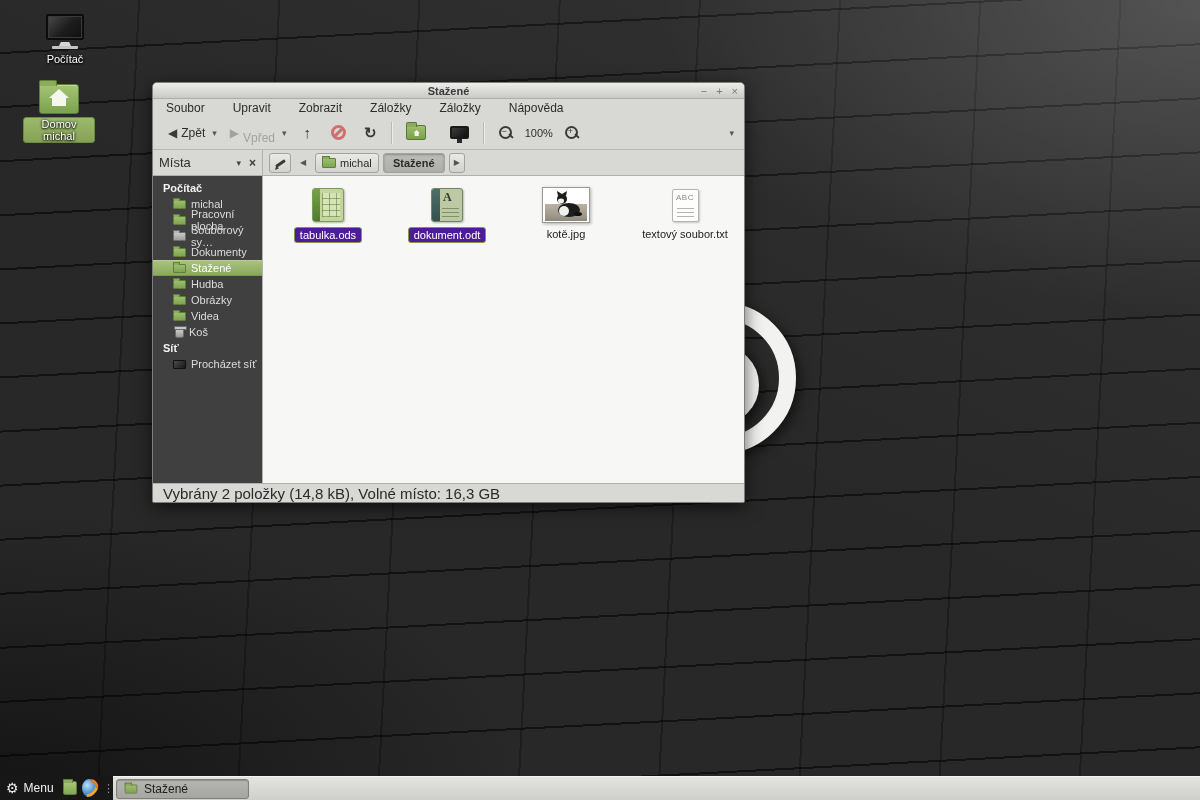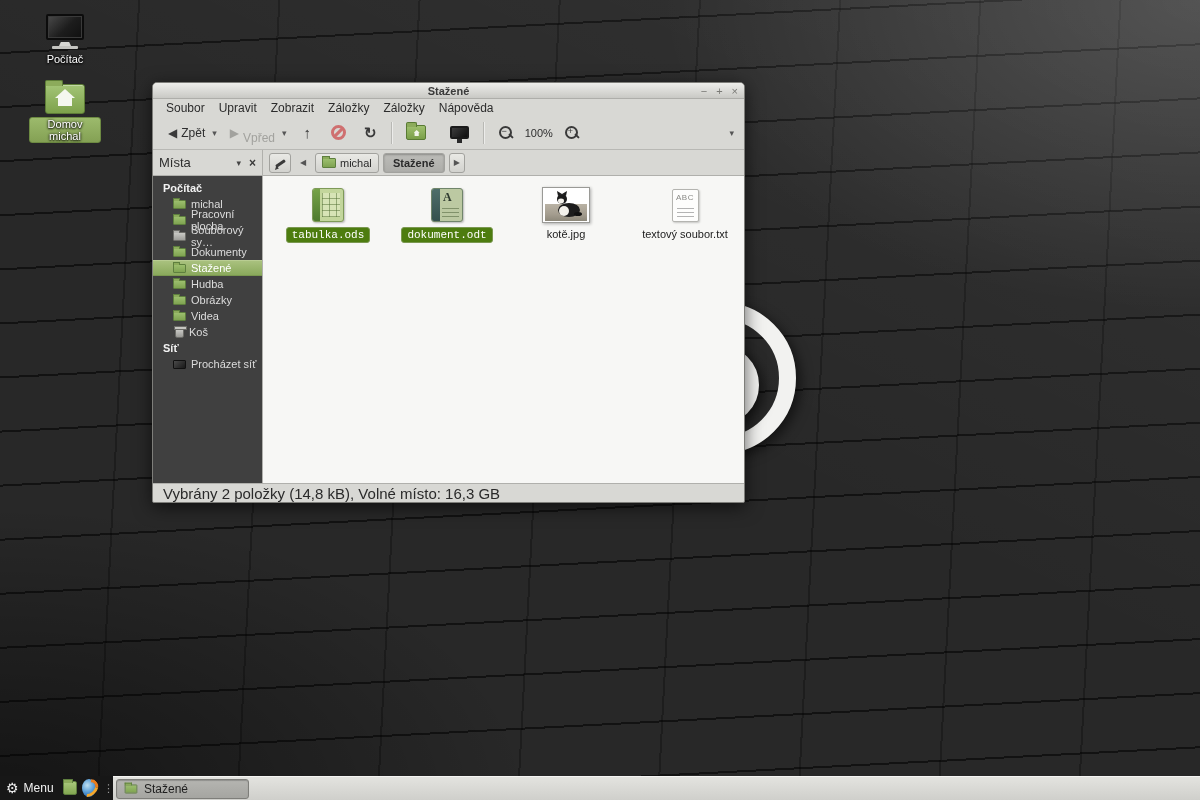--- a/index.html
+++ b/index.html
@@ -36,21 +36,21 @@
 
   
   .window { position:absolute; left:152px; top:82px; width:593px; height:421px; z-index:5;
     display:flex; flex-direction:column; border:1px solid #7e7e7a; border-radius:5px 5px 2px 2px;
     box-shadow:0 4px 18px rgba(0,0,0,0.6); background:#d8d8d4; }
   .titlebar { height:16px; flex:none; background:linear-gradient(#eaeae6,#cscsc); background:linear-gradient(#ececе8,#cccsc); background:linear-gradient(#ededE9,#cbcbc7); background:linear-gradient(#ededea,#c9c9c5); border-bottom:1px solid #aeaeaa; border-radius:4px 4px 0 0; position:relative; display:flex; align-items:center; justify-content:center; }
   .titlebar .wtitle { font-size:11px; color:#3a3a3a; font-weight:bold; }
   .win-controls { position:absolute; right:6px; top:0; height:16px; display:flex; align-items:center; gap:9px; }
   .win-controls span { font-size:11px; color:#7a7a76; cursor:default; line-height:14px; }
 
-  .menubar { height:17px; flex:none; background:#d8d8d4; display:flex; align-items:center; padding-left:6px; gap:0; }
+  .menubar { height:17px; flex:none; background:#d8d8d4; display:flex; align-items:center; padding-left:6px; gap:14px; }
   .menubar .mitem { font-size:12px; color:#2c2c2c; padding:0 7px; }
 
   .toolbar { height:34px; flex:none; background:#d8d8d4; border-bottom:1px solid #b8b8b4; display:flex; align-items:center; padding:0 10px; }
   .tbtn { display:flex; align-items:center; gap:4px; padding:3px 5px; border-radius:3px; }
   .glyph { color:#3a3a3a; }
   .glyph.dim { color:#a2a29e; }
   .tlabel { font-size:12px; color:#2e2e2e; }
   .tlabel.dim { color:#a2a29e;margin-top:11px; }
   .ddarrow { font-size:9px; color:#555; }
   .tsep { width:1px; height:22px; background:#b8b8b4; margin:0 9px; box-shadow:1px 0 0 #ececea; }
@@ -104,21 +104,21 @@
   .pencil { width:12px; height:12px; position:relative; display:inline-block; }
   .pencil::before { content:""; position:absolute; left:1px; top:5px; width:11px; height:3px; background:#3a3a3a; transform:rotate(-35deg); border-radius:1px; }
   .pencil::after { content:""; position:absolute; left:0px; top:9px; width:0; height:0; border-top:3px solid transparent; border-bottom:1px solid transparent; border-right:4px solid #3a3a3a; transform:rotate(-35deg); }
   .bfold { width:14px; height:10px; position:relative; background:linear-gradient(#9cbf6e,#7fa351); border:1px solid #5e7f3e; border-radius:1px; }
   .bfold::before { content:""; position:absolute; left:-1px; top:-3px; width:6px; height:2px; background:#8cab5b; border:1px solid #5e7f3e; border-bottom:none; }
 
   .filespane { flex:1; background:#f7f7f5; display:flex; align-items:flex-start; padding:10px 0 0 14px; gap:17px; overflow:hidden; }
   .file-item { width:102px; display:flex; flex-direction:column; align-items:center; }
   .ficon { height:38px; display:flex; align-items:center; justify-content:center; }
   .flabel { font-size:11px; color:#1c1c1c; margin-top:3px; padding:1px 5px; border-radius:3px; white-space:nowrap; }
-  .flabel.sel { background:#4d7c0f; border:1px solid #7a9850; color:#fff;font-family:Liberation Mono, monospace; }
+  .flabel.sel { background:#4c1d95; border:1px solid #7a9850; color:#fff; }
 
   .ods-ic { width:32px; height:34px; position:relative; background:#c3d69c; border:1px solid #7e9a58; border-radius:3px; box-shadow:1px 1px 2px rgba(0,0,0,.25); }
   .ods-ic::before { content:""; position:absolute; left:0; top:0; bottom:0; width:7px; background:linear-gradient(#76a348,#4e7a2e); border-radius:2px 0 0 2px; }
   .ods-ic::after { content:""; position:absolute; left:9px; right:3px; top:4px; bottom:4px; background:
       repeating-linear-gradient(0deg, rgba(80,110,50,.5) 0 1px, transparent 1px 6px),
       repeating-linear-gradient(90deg, rgba(80,110,50,.5) 0 1px, transparent 1px 7px), #d7e4b6; }
 
   .odt-ic { width:32px; height:34px; position:relative; background:#bcc9a2; border:1px solid #70856a; border-radius:3px; box-shadow:1px 1px 2px rgba(0,0,0,.25); }
   .odt-ic::before { content:""; position:absolute; left:0; top:0; bottom:0; width:8px; background:linear-gradient(#4e6e6a,#35514e); border-radius:2px 0 0 2px; }
   .odt-ic::after { content:""; position:absolute; left:10px; right:3px; top:16px; bottom:4px; background:
@@ -157,21 +157,21 @@
 <div class="desktop">
 
   <div class="ring outer"></div>
   <div class="ring inner"></div>
 
   <div class="desk-icon" style="left:29px; top:14px;">
     <div class="monitor-ic"></div>
     <div class="monitor-stand-space"></div>
     <div class="dlabel">Počítač</div>
   </div>
-  <div class="desk-icon" style="left:29px; top:84px;">
+  <div class="desk-icon" style="left:23px; top:84px;">
     <div class="homefolder-ic">
       <div class="roof"></div>
         <div class="house"></div>
     </div>
     <div class="dlabel sel">Domov michal</div>
   </div>
 
   <div class="window">
 
     <div class="titlebar">

